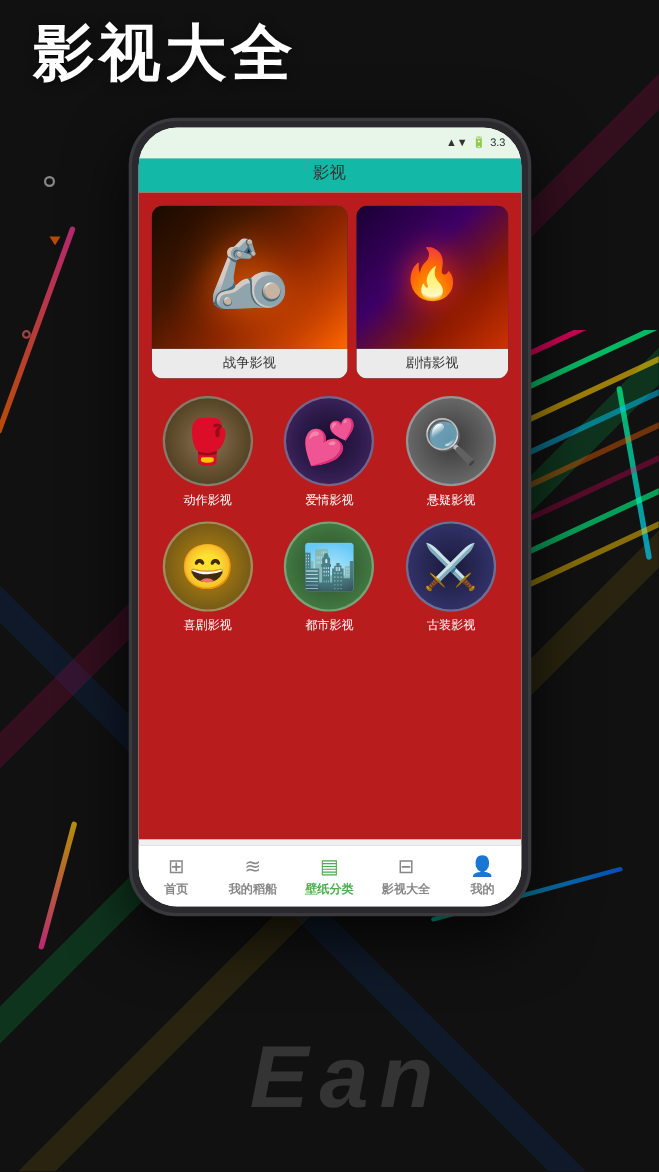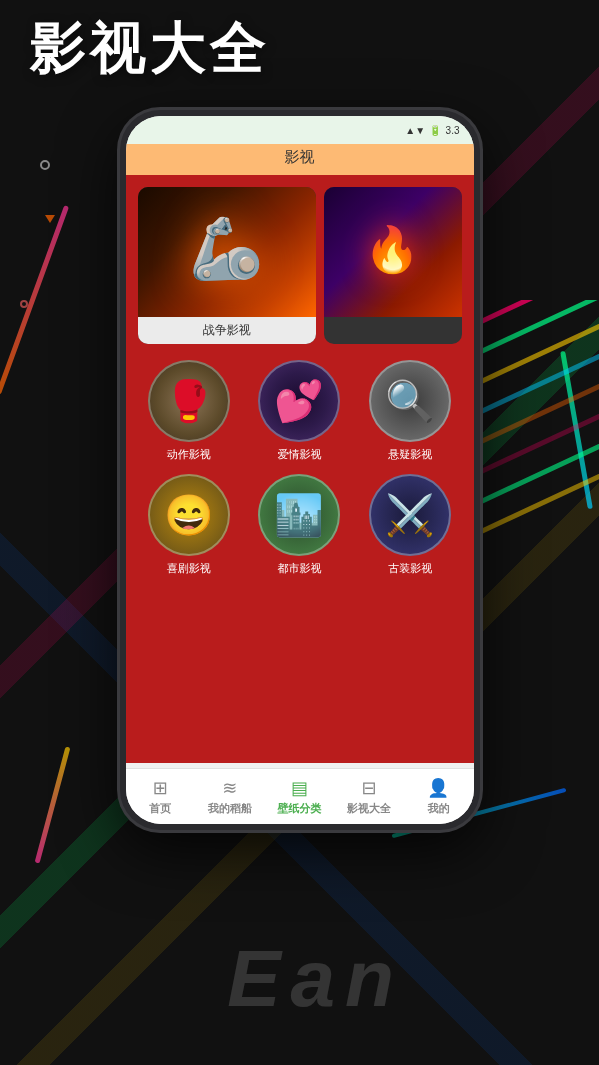--- a/index.html
+++ b/index.html
@@ -132,21 +132,21 @@
       color: #333;
       gap: 4px;
     }
     .status-bar-left {
       margin-right: auto;
       font-size: 9px;
     }
 
     
     .phone-header {
-      background: #fdba74;
+      background: #14b8a6;
       text-align: center;
       padding: 4px 0 8px;
       font-size: 15px;
       color: #333;
       font-weight: 500;
     }
 
     
     .phone-content {
       background: #b91c1c;
@@ -397,20 +397,23 @@
 
         <div class="banner-card banner-card-large">
           <div class="banner-img banner-img-ironman"></div>
           <div class="banner-label">
             <span>战争影视</span>
           </div>
         </div>
 
         <div class="banner-card">
           <div class="banner-img banner-img-aladdin"></div>
+          <div class="banner-label">
+            <span>剧情影视</span>
+          </div>
         </div>
 
       </div>
 
       <div class="circles-grid">
 
         <div class="circle-item">
           <div class="circle-img circle-action">
             <span class="circle-emoji">🥊</span>
           </div>

